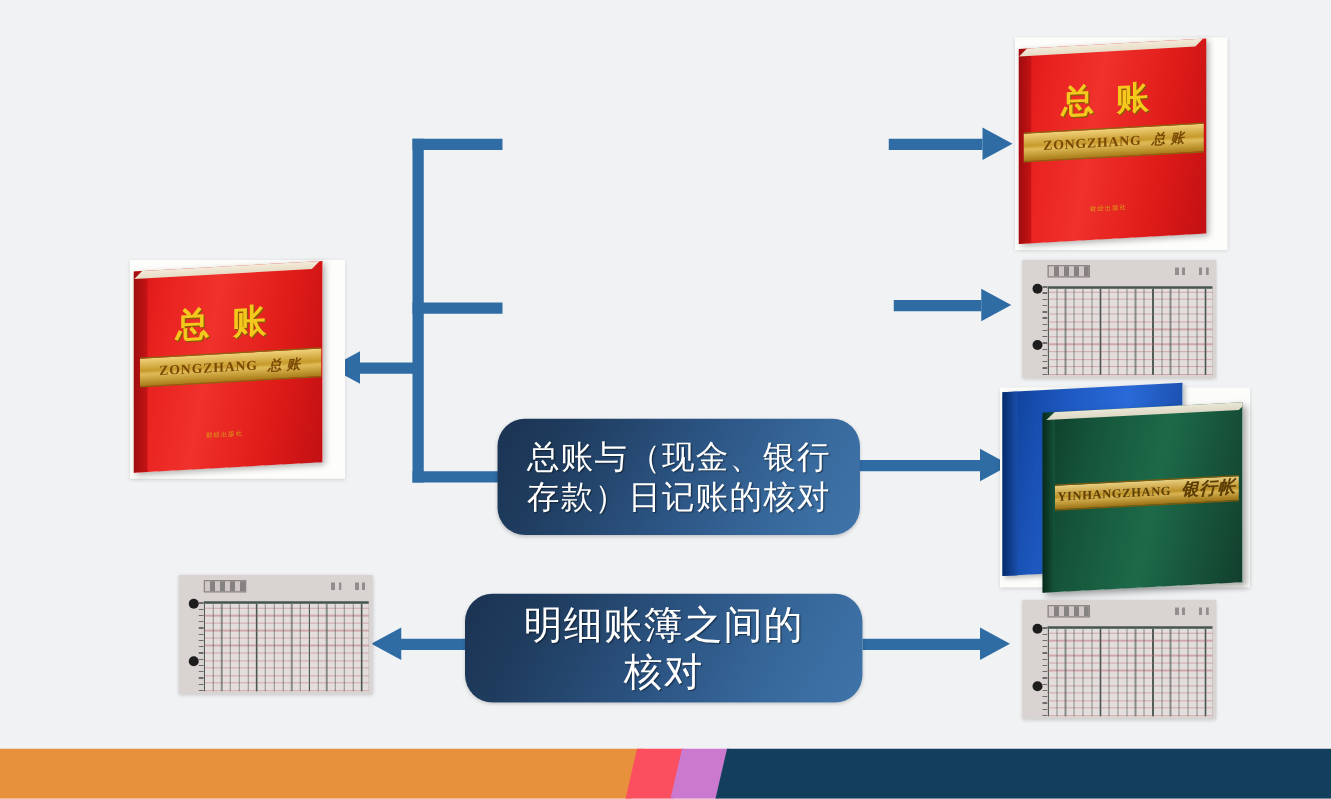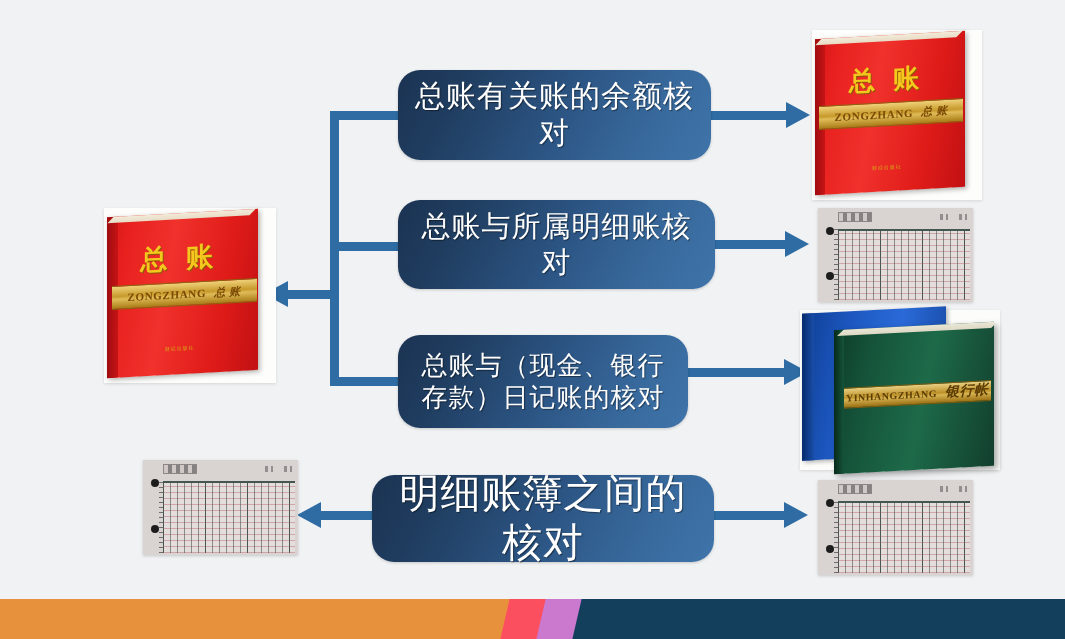--- a/index.html
+++ b/index.html
@@ -30,21 +30,21 @@
     text-shadow: 1px 1px 1px rgba(0,0,0,0.45);
     box-shadow: 0 1px 3px rgba(0,0,0,0.18);
     padding: 4px 14px;
     z-index: 5;
   }
   .flowbox span { display: block; white-space: pre-line; }
 
   #box1 { left: 398px; top: 70px;  width: 313px; height: 90px; font-size: 30px; }
   #box2 { left: 398px; top: 200px; width: 317px; height: 89px; font-size: 29px; }
   #box3 { left: 398px; top: 335px; width: 290px; height: 93px; font-size: 26px; }
-  #box4 { left: 372px; top: 475px; width: 342px; height: 87px; font-size: 40px; }
+  #box4 { left: 372px; top: 475px; width: 318px; height: 87px; font-size: 31px; }
 
   
   .conn { position: absolute; background: #2e6ca3; z-index: 2; }
 
   
   #trunk      { left: 330px; top: 111px; width: 9px;  height: 275px; }
   #branch1    { left: 330px; top: 111px; width: 72px; height: 9px; }
   #branch2    { left: 330px; top: 242px; width: 72px; height: 9px; }
   #branch3    { left: 330px; top: 377px; width: 72px; height: 9px; }
   #trunk-out  { left: 286px; top: 290px; width: 52px; height: 9px; }
@@ -242,26 +242,20 @@
   <div class="r-head" id="hd1"></div>
   <div class="r-shaft" id="sh2"></div>
   <div class="r-head" id="hd2"></div>
   <div class="r-shaft" id="sh3"></div>
   <div class="r-head" id="hd3"></div>
   <div class="r-shaft" id="sh4"></div>
   <div class="r-head" id="hd4"></div>
   <div id="sh5"></div>
   <div id="hd5"></div>
 
-  <div class="flowbox" id="box1">
-    <span>总账有关账的余额核对</span>
-  </div>
-  <div class="flowbox" id="box2">
-    <span>总账与所属明细账核对</span>
-  </div>
   <div class="flowbox" id="box3">
     <span>总账与（现金、银行
 存款）日记账的核对</span>
   </div>
   <div class="flowbox" id="box4">
     <span>明细账簿之间的
 核对</span>
   </div>
 
   <div class="book-red" style="left:104px; top:208px; width:172px; height:175px;">

